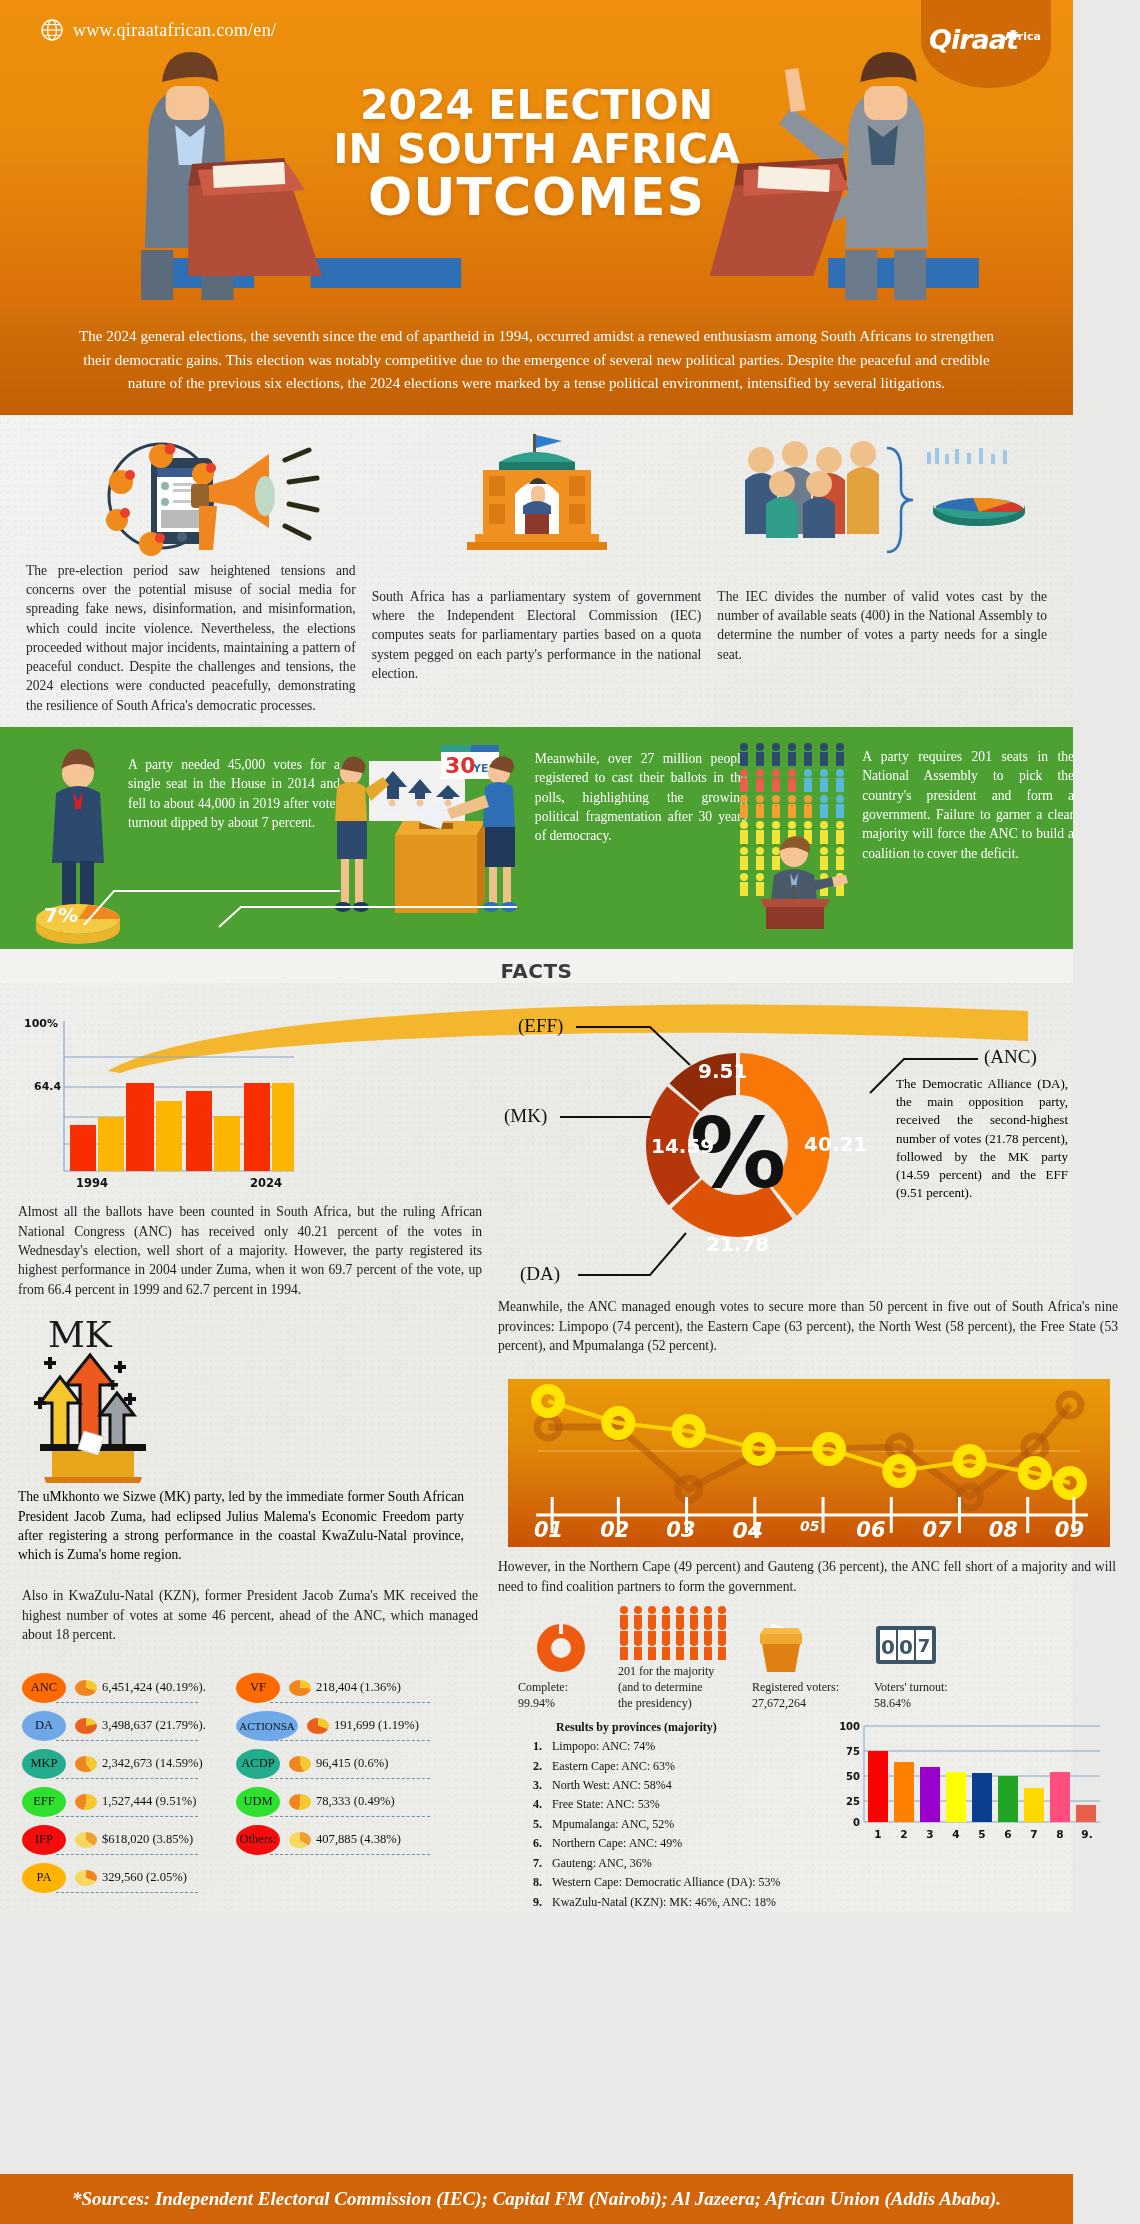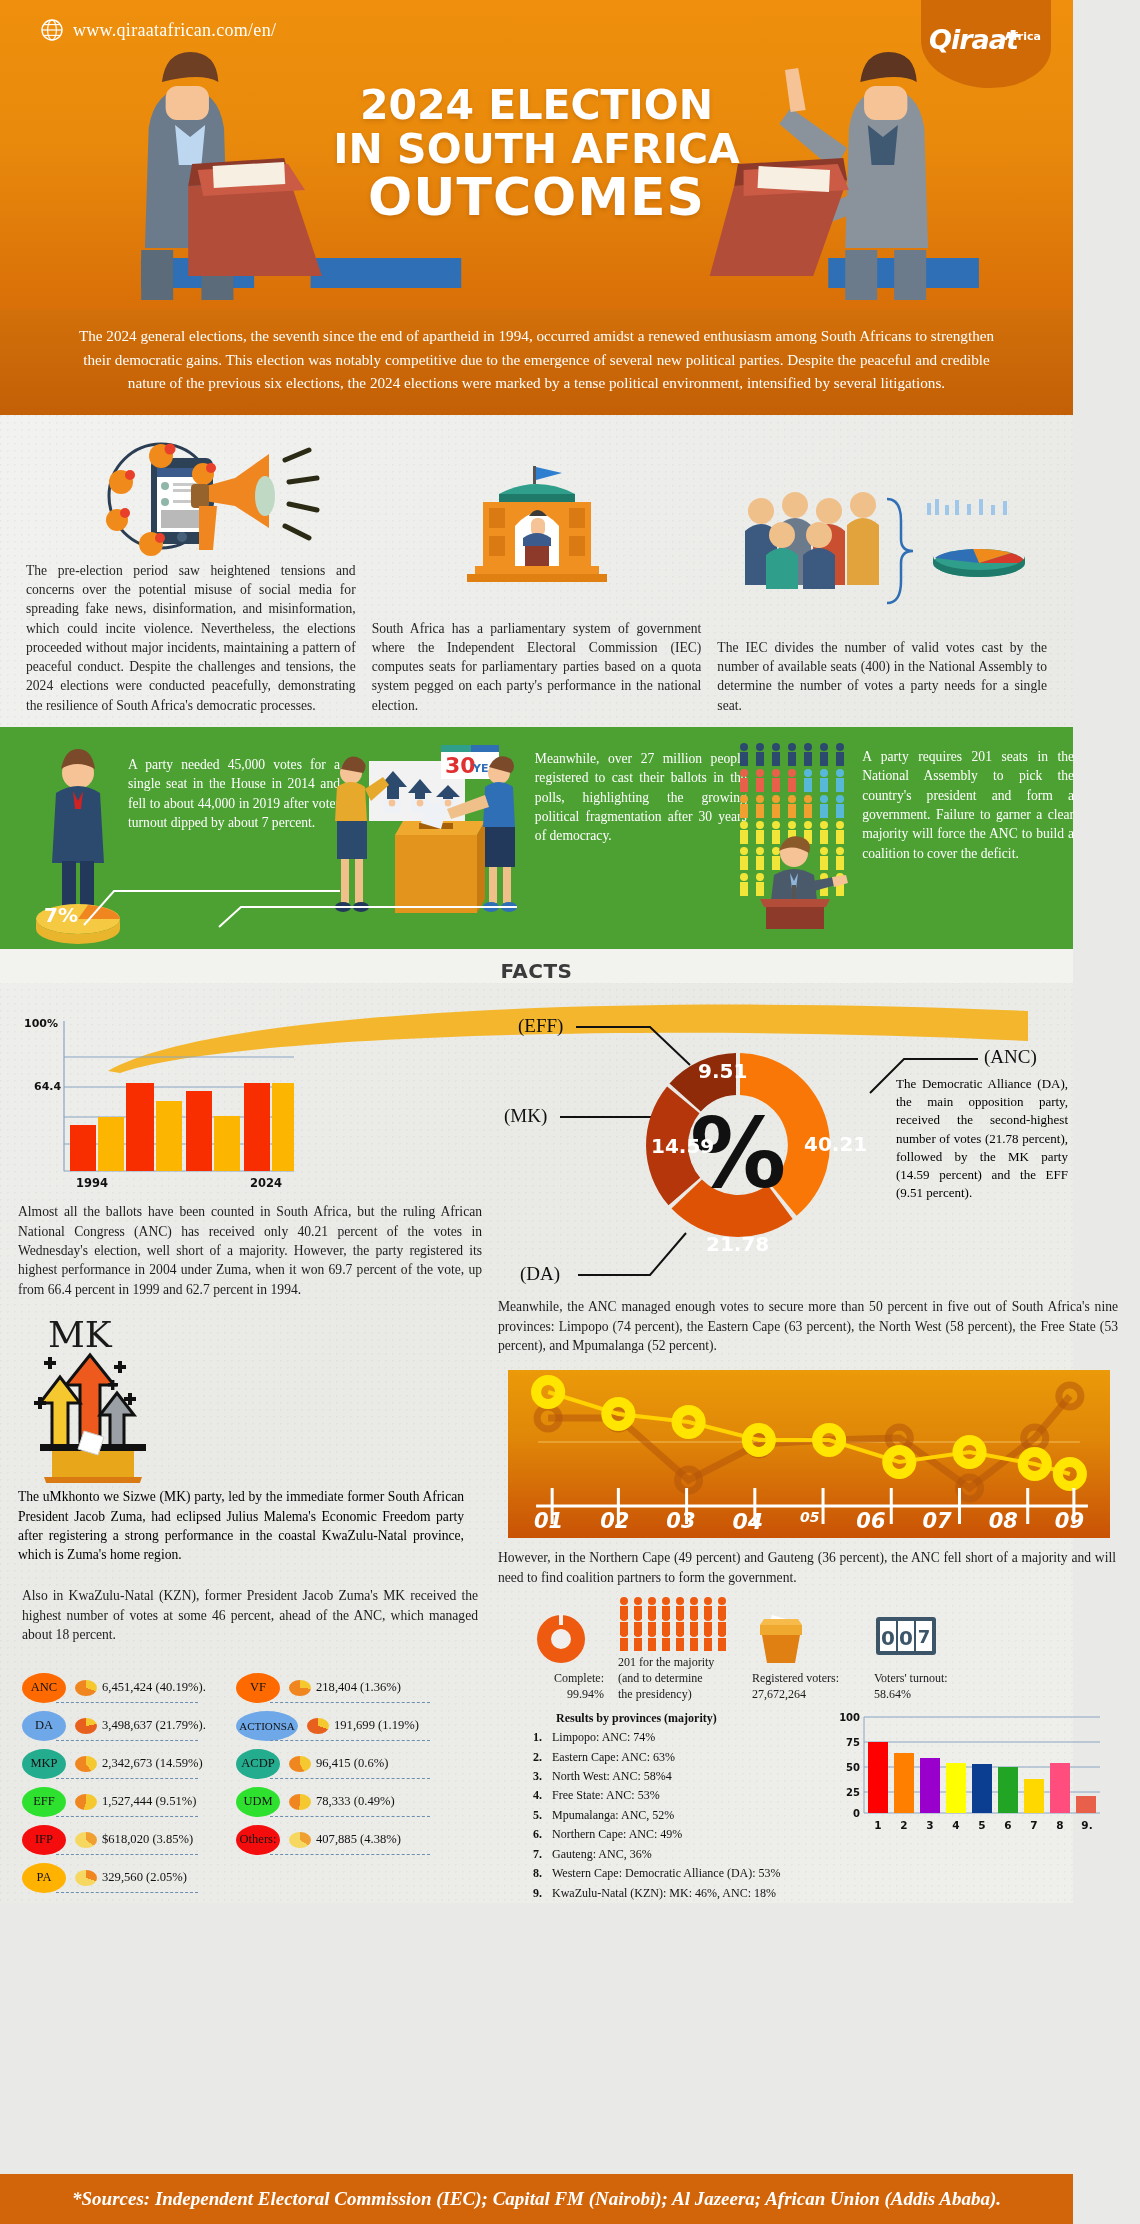--- a/index.html
+++ b/index.html
@@ -63,21 +63,21 @@
     color: #fff; text-align: center;
     font-size: 15.2px; line-height: 1.55;
   }
 
   
   .paper {
     background:
       radial-gradient(circle at 10% 10%, rgba(0,0,0,.035) 0 1px, transparent 1px) 0 0/7px 7px,
       linear-gradient(135deg,#f2f2f0 0%, #e9e9e6 50%, #efefec 100%);
   }
-  .cols3 { display:flex; padding: 16px 26px 12px; gap: 16px; align-items: flex-end; }
+  .cols3 { display:flex; padding: 16px 26px 12px; gap: 16px; }
   .col3 { width: 33.33%; }
   .col3 .art { height: 130px; display:flex; align-items:center; justify-content:center; }
   .col3 p { font-size: 13.6px; line-height: 1.42; text-align: justify; color:#262626; }
   .col3.mid p, .col3.right p { margin-top: 26px; }
 
   
   .green {
     background: #4da133;
     height: 222px;
     position: relative;
@@ -115,21 +115,21 @@
 
   .anc-note { position:absolute; left:398px; top:82px; width:172px; font-size:13px; line-height:1.4; text-align:justify;}
 
   
   .mk-block { display:flex; gap:0; padding: 14px 18px 0 22px; flex-direction: column; }
   .mk-art { width: 150px; position:relative; }
   .mk-text { flex:1; font-size:13.6px; line-height:1.42; text-align:justify; }
 
   
   .linechart {
-    height: 168px; margin: 15px 12px 0 10px;
+    height: 168px; margin: 24px 12px 0 10px;
     background: linear-gradient(180deg,#eb9a09 0%, #e08708 40%, #c95206 100%);
     position: relative;
   }
 
   
   .party-area { display:flex; padding: 6px 18px 0 26px; gap: 6px; }
   .party-col { width: 178px; }
   .party-row { position:relative; height: 38px; display:flex; align-items:center; }
   .party-chip {
     width: 44px; height: 30px; border-radius: 50%;
@@ -775,21 +775,21 @@
               <span style="font-family:'DejaVu Sans',sans-serif;font-style:italic;font-weight:bold;font-size:21px;color:#fff">06</span>
               <span style="font-family:'DejaVu Sans',sans-serif;font-style:italic;font-weight:bold;font-size:21px;color:#fff">07</span>
               <span style="font-family:'DejaVu Sans',sans-serif;font-style:italic;font-weight:bold;font-size:21px;color:#fff">08</span>
               <span style="font-family:'DejaVu Sans',sans-serif;font-style:italic;font-weight:bold;font-size:21px;color:#fff">09</span>
             </div>
           </div>
 
           <p class="body-p" style="margin-top:10px;padding-right:6px">However, in the Northern Cape (49 percent) and Gauteng (36 percent), the ANC fell short of a majority and will need to find coalition partners to form the government.</p>
 
           <div class="stats-row">
-            <div style="text-align:right;width:86px">
+            <div style="text-align:left;width:86px">
               <svg width="56" height="56" viewBox="0 0 56 56" style="display:block;margin:0 auto 4px">
                 <circle cx="28" cy="28" r="24" fill="#ee5a10"></circle>
                 <circle cx="28" cy="28" r="10" fill="#f0efed"></circle>
                 <rect x="26" y="2" width="4" height="12" fill="#f0efed"></rect>
               </svg>
               <div class="stat-cap">Complete:</div>
               <div class="stat-cap">99.94%</div>
             </div>
 
             <div style="width:120px">

